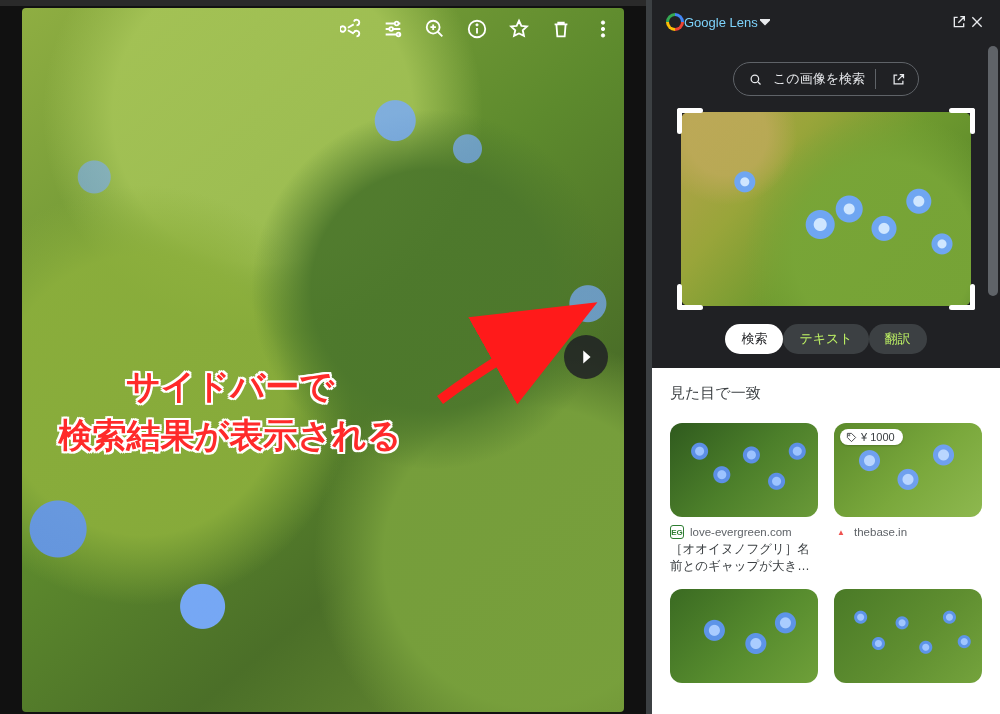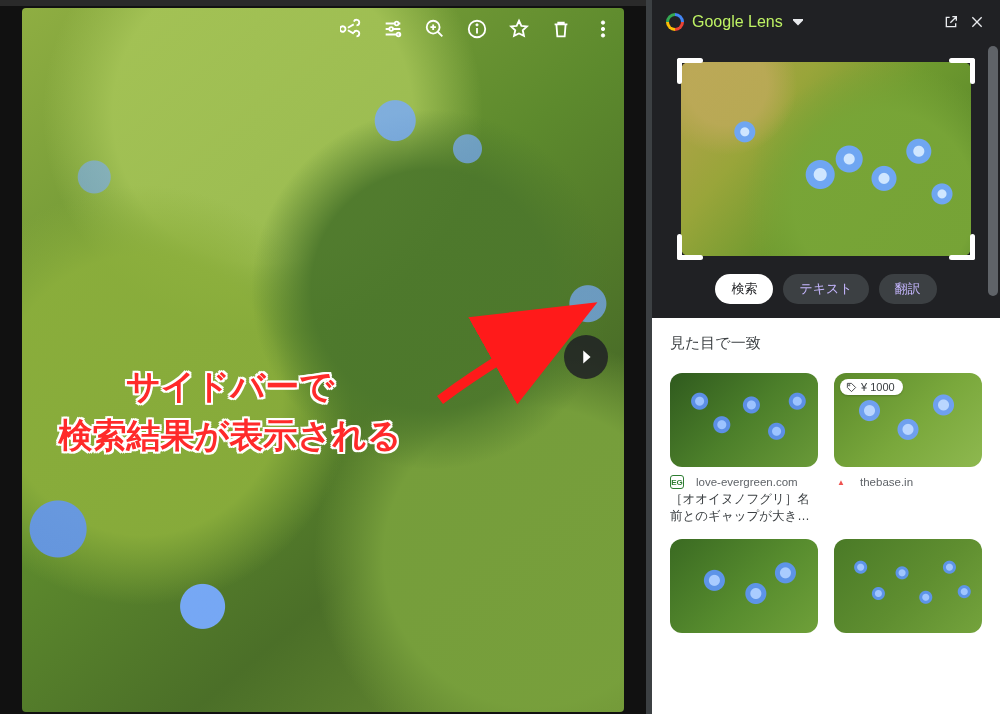--- a/index.html
+++ b/index.html
@@ -45,22 +45,22 @@
   }
   .annotation span { display:block; }
   .arrow { position:absolute; left:430px; top:300px; z-index:6; pointer-events:none; }
 
   
   .sep { width:6px; background:#3c4043; }
 
   
   .panel { position:relative; flex:1; height:714px; background:#202124; display:flex; flex-direction:column; }
   .panel-header {
-    height:44px; display:flex; align-items:center; padding:0 14px; gap:8px; color:#bef264;
-    font-size:16px; background:#202124;
+    height:44px; display:flex; align-items:center; padding:0 14px; gap:0; color:#7dd3fc;
+    font-size:13px; background:#202124;
   }
   .panel-header .lens-dot {
     width:18px; height:18px; border-radius:50%;
     background: conic-gradient(#4285f4 0 25%, #ea4335 0 50%, #fbbc05 0 75%, #34a853 0 100%);
     position:relative;
   }
   .panel-header .lens-dot::after { content:""; position:absolute; inset:3px; border-radius:50%; background:#202124; }
   .panel-header .caret { margin-left:2px; }
   .panel-header .spacer { flex:1; }
   .panel-header .hicon { width:18px; height:18px; cursor:pointer; display:flex; align-items:center; justify-content:center; }
@@ -100,24 +100,24 @@
   .corner::before, .corner::after { content:""; position:absolute; background:#fff; border-radius:3px; }
   .corner.tl { top:-4px; left:-4px; } .corner.tr { top:-4px; right:-4px; }
   .corner.bl { bottom:-4px; left:-4px; } .corner.br { bottom:-4px; right:-4px; }
   .corner.tl::before,.corner.tr::before,.corner.bl::before,.corner.br::before{ width:26px; height:5px; }
   .corner.tl::after ,.corner.tr::after ,.corner.bl::after ,.corner.br::after { width:5px; height:26px; }
   .corner.tl::before{top:0;left:0;} .corner.tl::after{top:0;left:0;}
   .corner.tr::before{top:0;right:0;} .corner.tr::after{top:0;right:0;}
   .corner.bl::before{bottom:0;left:0;} .corner.bl::after{bottom:0;left:0;}
   .corner.br::before{bottom:0;right:0;} .corner.br::after{bottom:0;right:0;}
 
-  .mode-row { display:flex; gap:10px; justify-content:center; margin-top:18px; }
+  .mode-row { display:flex; justify-content:center; margin-top:18px; }
   .mode-chip {
     padding:6px 16px; border-radius:18px; font-size:13px; cursor:pointer;
-    background:#3c4043; color:#c4b5fd;
+    background:#3c4043; color:#bef264;
   }
   .mode-chip.active { background:#fff; color:#202124; font-weight:500; }
 
   .results { background:#fff; color:#202124; padding:16px 18px 0; height:100%; }
   .res-heading { font-size:15px; color:#3c4043; margin-bottom:20px; }
   .grid { display:grid; grid-template-columns:1fr 1fr; gap:14px 16px; }
   .card { font-size:12px; color:#3c4043; }
   .thumb {
     width:100%; height:94px; border-radius:12px; position:relative; overflow:hidden; margin-bottom:8px;
   }
@@ -150,21 +150,21 @@
       radial-gradient(circle at 78% 30%, #a0c6ff 0 3px, #5d94e8 4px 6px, transparent 7px),
       radial-gradient(circle at 88% 56%, #a0c6ff 0 3px, #5d94e8 4px 6px, transparent 7px),
       linear-gradient(135deg,#4a7a27,#5f8e30 55%,#74a33c);
   }
   .price-chip {
     position:absolute; top:6px; left:6px; background:#fff; color:#3c4043;
     border-radius:12px; padding:2px 8px 2px 6px; font-size:11px; display:flex; align-items:center; gap:4px;
     box-shadow:0 1px 2px rgba(0,0,0,0.2);
   }
   .price-chip svg { width:11px; height:11px; stroke:#3c4043; fill:none; stroke-width:2;}
-  .src { display:flex; align-items:center; gap:12px; color:#5f6368; font-size:11.5px; margin-bottom:2px;}
+  .src { display:flex; align-items:center; gap:6px; color:#5f6368; font-size:11.5px; margin-bottom:2px;}
   .src .fav { width:14px; height:14px; flex:0 0 14px; border-radius:3px; display:flex; align-items:center; justify-content:center; font-size:8px; font-weight:700; }
   .fav.eg { border:1.5px solid #2e7d32; color:#2e7d32; background:#fff; }
   .fav.tb { color:#ef5350; }
   .title { font-size:12.5px; color:#3c4043; line-height:1.35;
     display:-webkit-box; -webkit-line-clamp:2; -webkit-box-orient:vertical; overflow:hidden; }
   .caret svg{width:10px;height:10px;fill:#e8eaed;}
 </style>
 </head>
 <body>
 
@@ -261,20 +261,33 @@
       <span class="hicon close">
         <svg viewBox="0 0 24 24">
             <path d="M5 5l14 14M19 5L5 19"></path>
           </svg>
       </span>
     </div>
 
     <div class="panel-body">
 
       <div class="dark-zone">
+        <div class="search-pill">
+          <svg viewBox="0 0 24 24">
+              <circle cx="11" cy="11" r="6"></circle>
+              <path d="M16 16l4 4"></path>
+            </svg>
+          <span>この画像を検索</span>
+          <span class="divider"></span>
+          <span class="open">
+            <svg viewBox="0 0 24 24">
+                <path d="M14 4h6v6M20 4l-9 9M19 14v5H5V5h5"></path>
+              </svg>
+          </span>
+        </div>
 
         <div class="crop-frame">
           <div class="crop-img"></div>
           <span class="corner tl"></span>
           <span class="corner tr"></span>
           <span class="corner bl"></span>
           <span class="corner br"></span>
         </div>
 
         <div class="mode-row">

